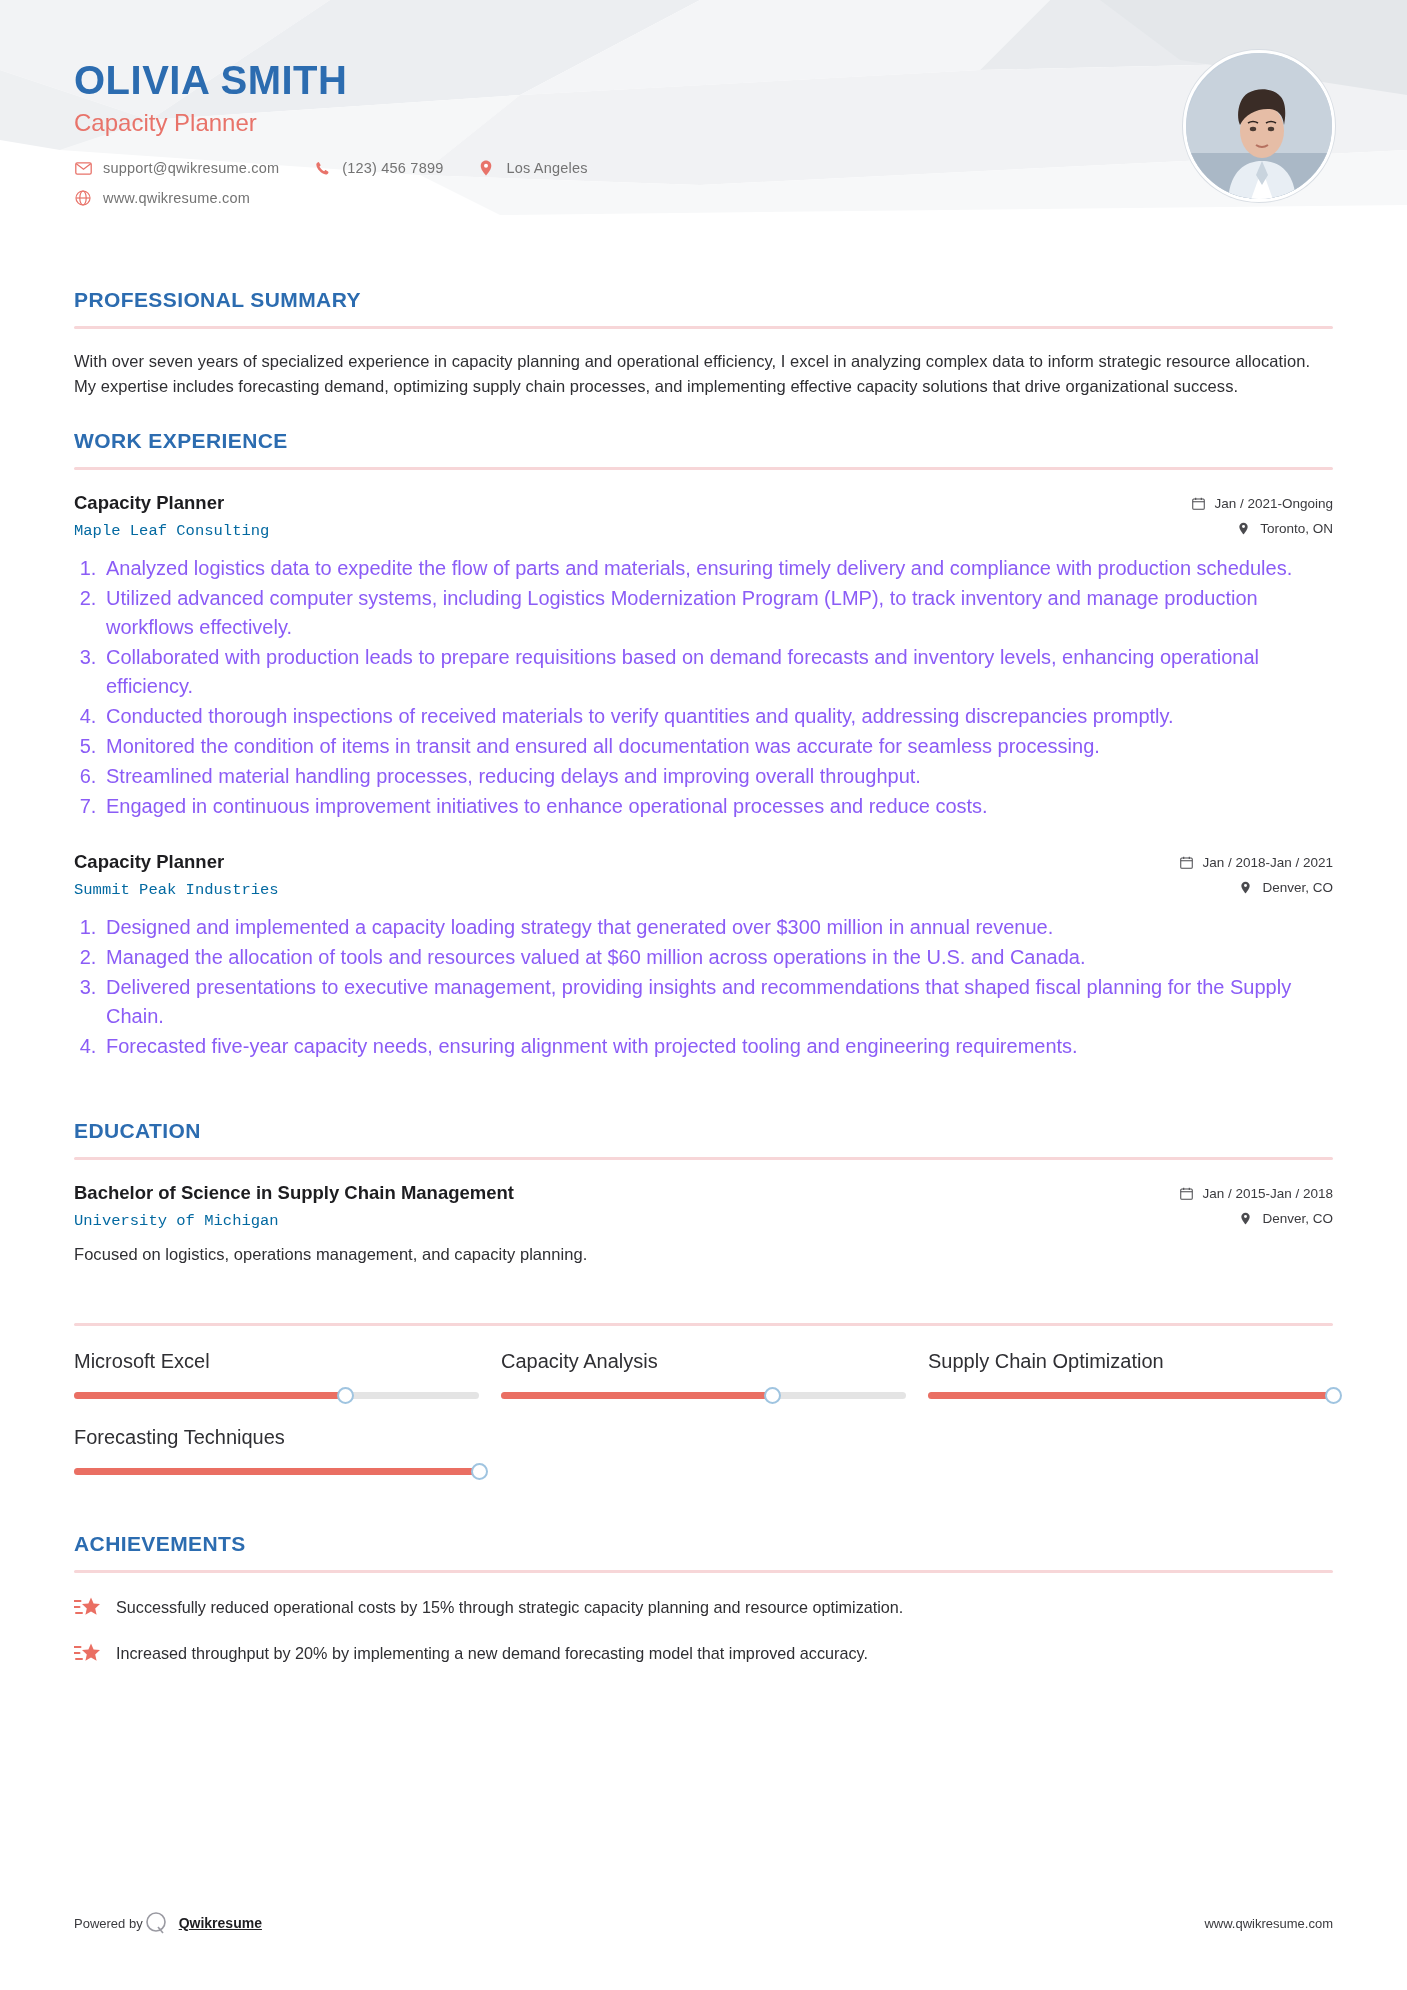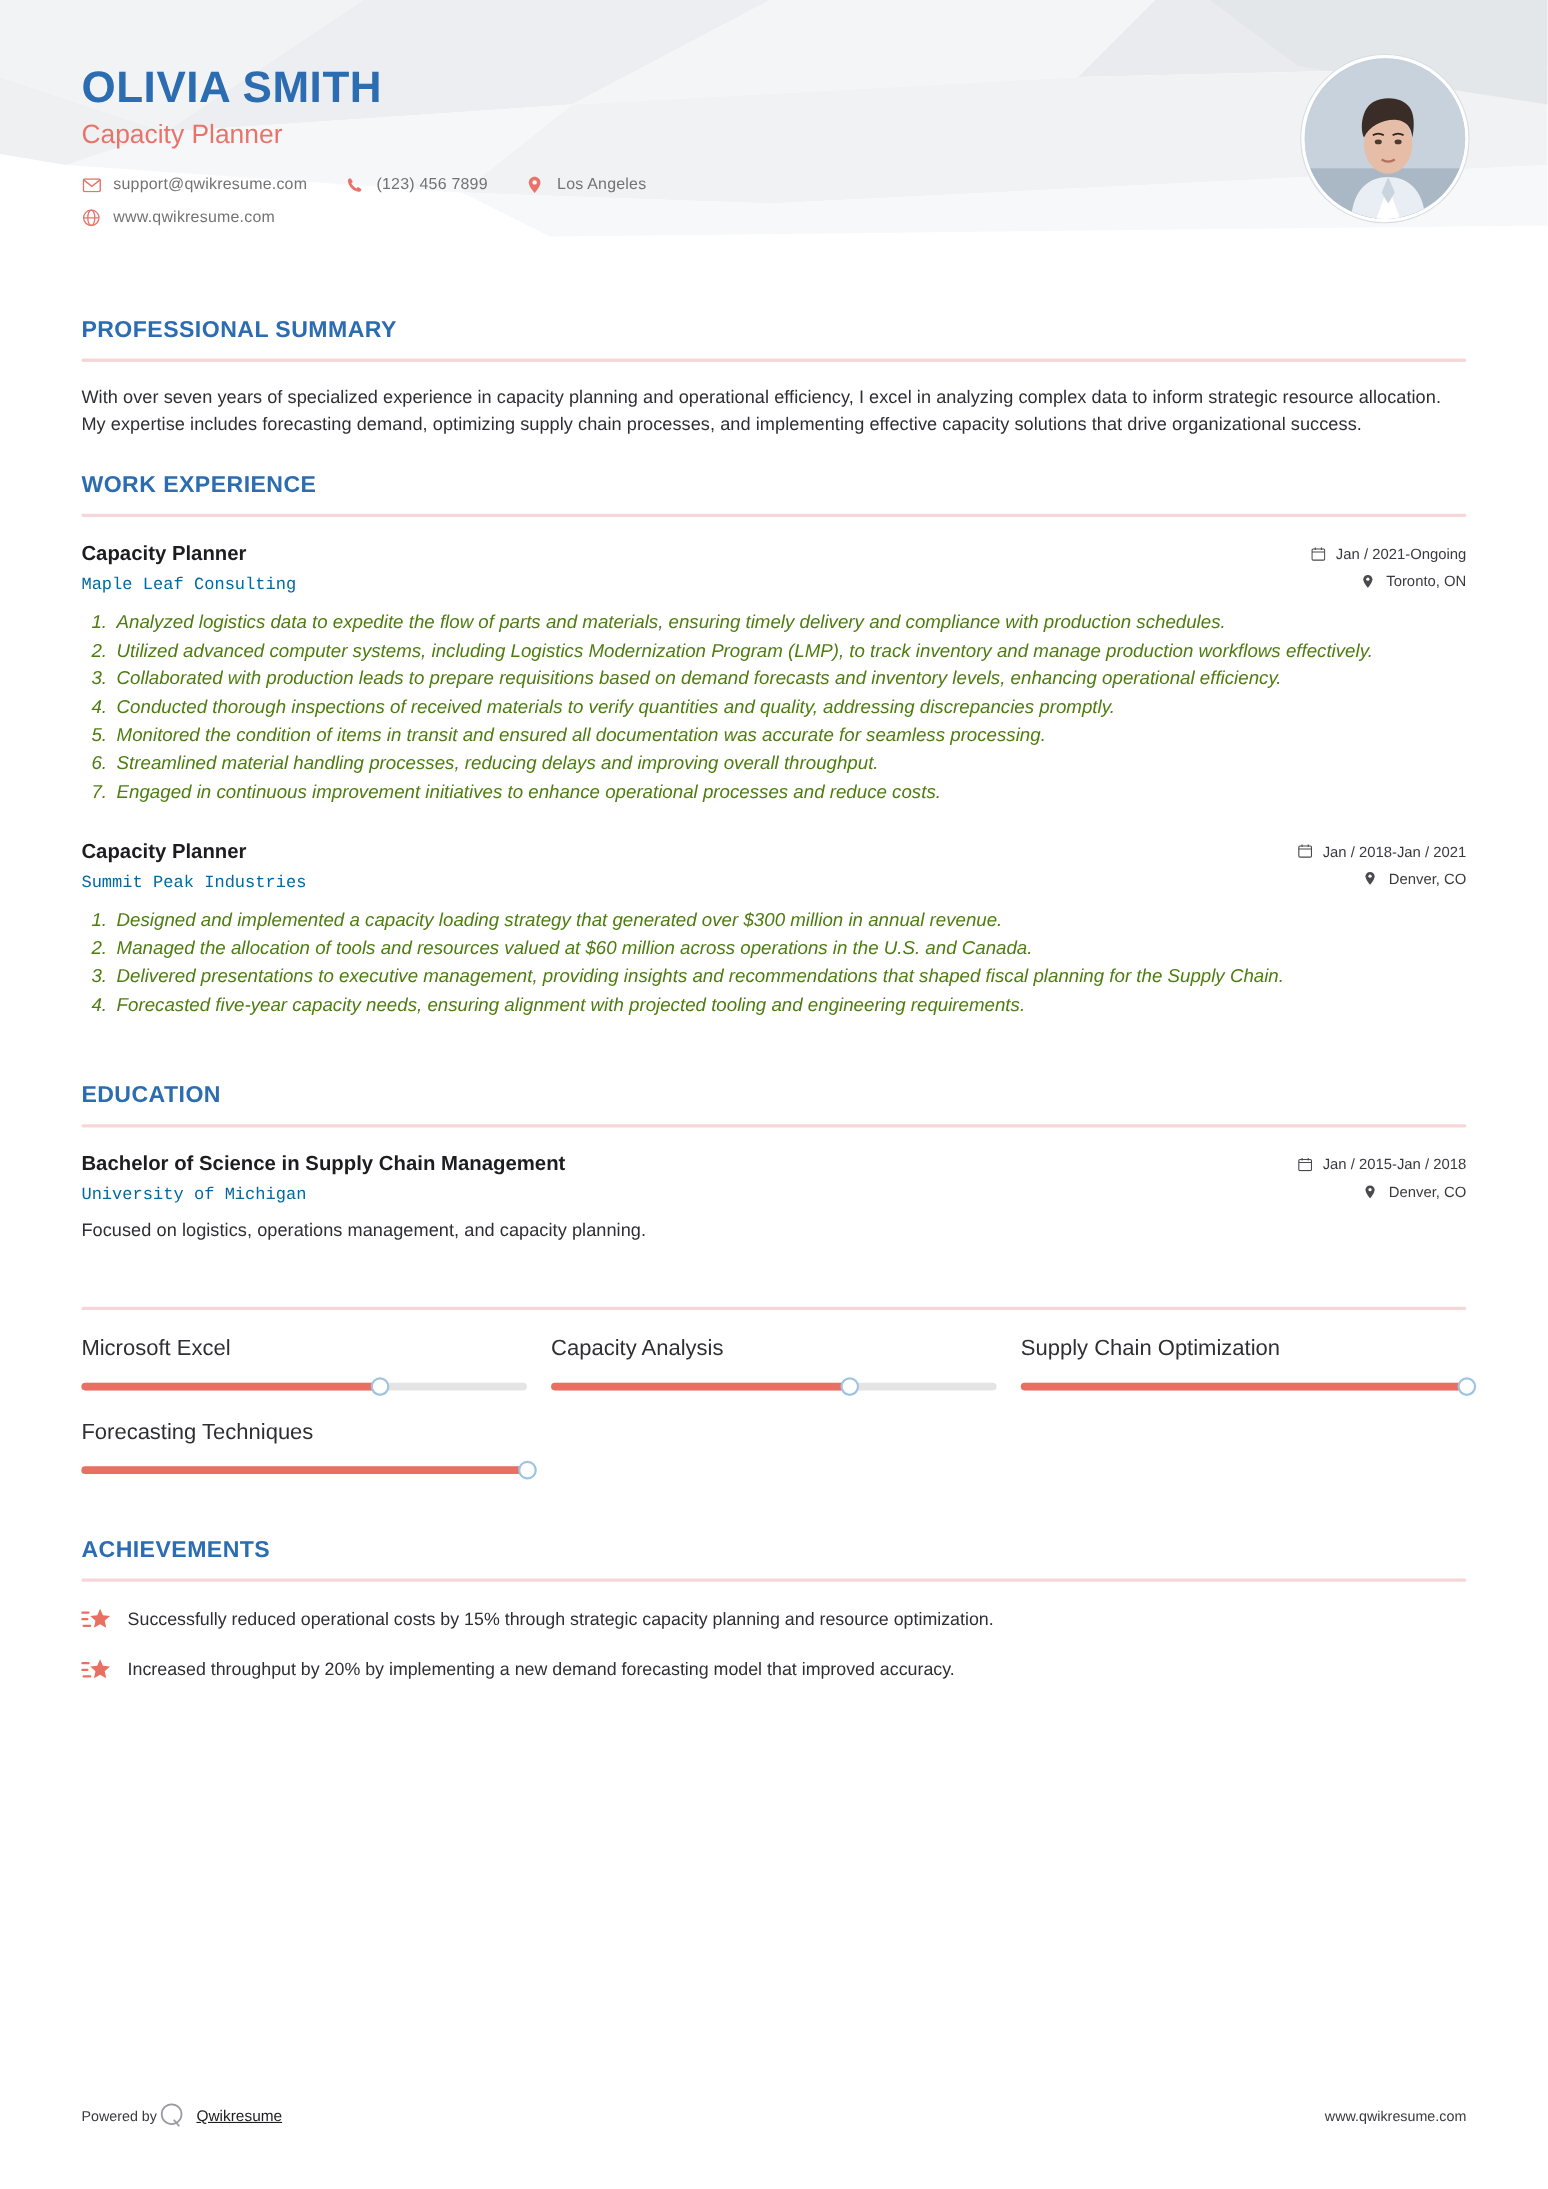--- a/index.html
+++ b/index.html
@@ -74,22 +74,22 @@
   .entry-left { flex: 1 1 auto; min-width: 0; }
   .entry-right { flex: 0 0 auto; text-align: right; padding-top: 4px; }
   .entry-title { font-size: 18.5px; color: #1d1d20; font-weight: bold; }
   .entry-org { font-size: 15.5px; color: #0369a1; margin-top: 8px; font-family: Liberation Mono, monospace; }
   .meta-line { display: flex; align-items: center; justify-content: flex-end; font-size: 13.5px; color: #3a3a3e; }
   .meta-line + .meta-line { margin-top: 10px; }
   .meta-line .ico { display: inline-flex; width: 14px; height: 14px; margin-right: 8px; color: #4a4a4e; }
 
   ol.bullets { margin: 14px 0 0 0; padding-left: 28px; }
   ol.bullets li {
-    font-size: 17px; color: #4d7c0f; line-height: 1.45;
-    margin-bottom: 1px; padding-left: 4px; font-style: italic;
+    font-size: 20px; color: #8b5cf6; line-height: 1.45;
+    margin-bottom: 1px; padding-left: 4px;
   }
 
   
   .skills-grid {
     display: grid; grid-template-columns: repeat(3, 1fr);
     column-gap: 22px; row-gap: 26px; margin-top: 24px;
   }
   .skill-name { font-size: 20px; color: #2f2f33; }
   .slider { position: relative; height: 9px; margin-top: 18px; }
   .slider .track {
@@ -113,21 +113,21 @@
 
   
   .footer {
     position: absolute; left: 0; right: 0; bottom: 54px;
     padding: 0 74px; display: flex; align-items: center;
     justify-content: space-between; z-index: 2;
   }
   .footer-left { display: flex; align-items: center; }
   .powered { font-size: 13px; color: #3a3a3e; margin-right: 0; }
   .q-logo { width: 26px; height: 26px; margin-right: 10px; }
-  .brand { font-size: 14px; color: #1d1d20; text-decoration: underline; font-weight: normal; }
+  .brand { font-size: 14px; color: #1d1d20; text-decoration: underline; font-weight: bold; }
   .footer-right { font-size: 13px; color: #3a3a3e; }
 </style>
 </head>
 <body>
 
 <div class="page">
 
   <div class="header-bg">
     <svg width="1407" height="258" viewBox="0 0 1407 258">
       <polygon points="0,0 330,0 150,120 0,70" fill="#f2f3f5"></polygon>

